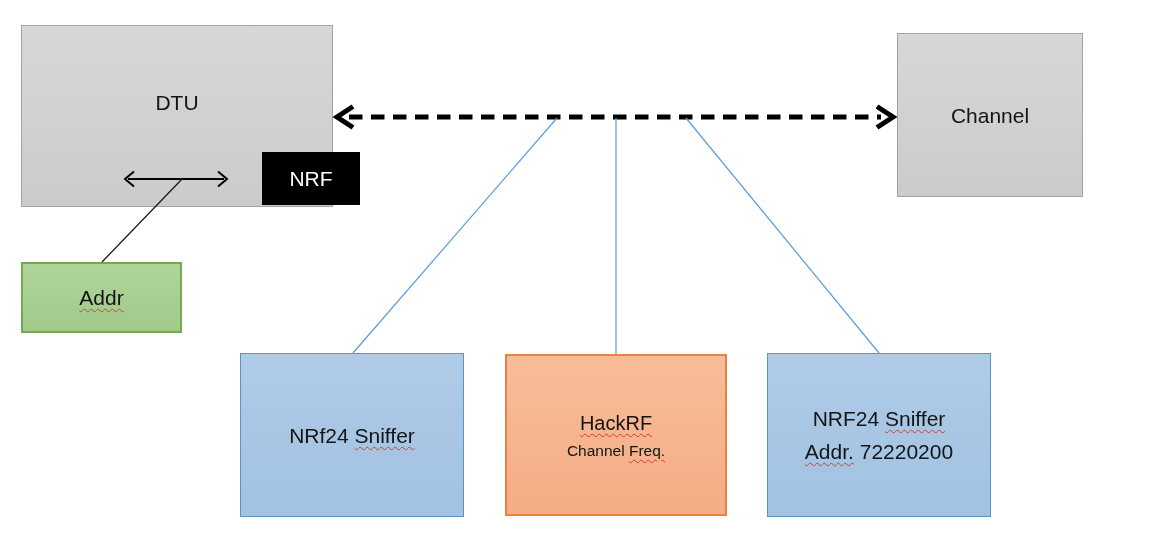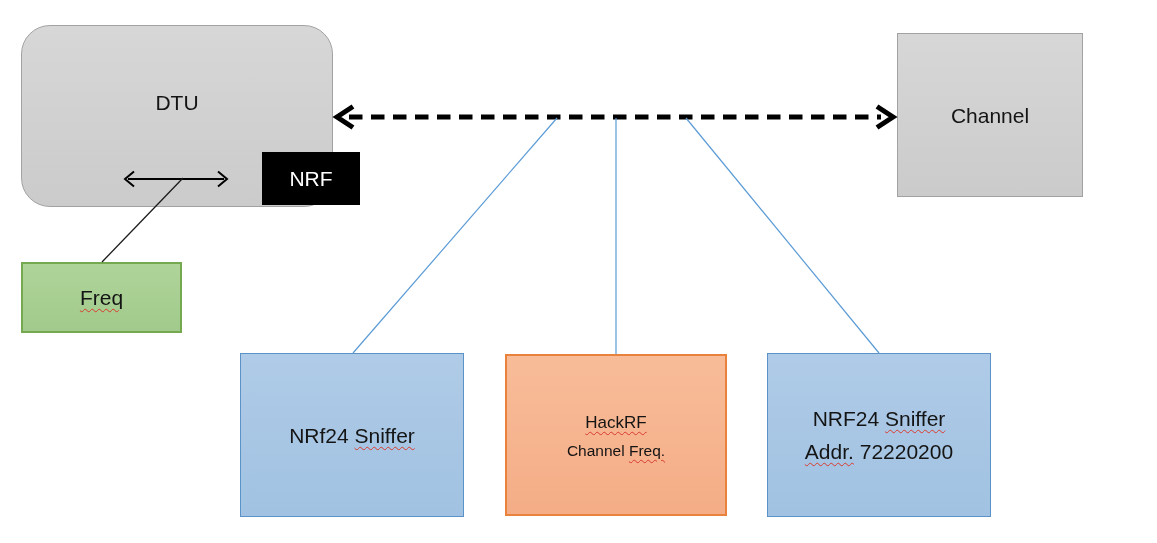--- a/index.html
+++ b/index.html
@@ -12,45 +12,45 @@
     display:flex; flex-direction:column; align-items:center; justify-content:center;
     text-align:center;
   }
   .gray   { background:linear-gradient(#d7d7d7,#cbcbcb); border:1px solid #a2a2a2; }
   .chip   { background:#000000; color:#ffffff; }
   .green  { background:linear-gradient(#afd49a,#a2ca8c); border:2px solid #74a950; }
   .blue   { background:linear-gradient(#afcbe7,#a1c2e2); border:1.5px solid #5b92c8; }
   .orange { background:linear-gradient(#f8bc99,#f4ad86); border:2px solid #e8823c; }
   .t21 { font-size:21px; line-height:33px; }
   .t15 { font-size:15.5px; line-height:25px; }
-  .title-line { font-size:17px; line-height:30px; }
+  .title-line { font-size:20px; line-height:30px; }
   .sq {
     text-decoration-line:underline; text-decoration-style:wavy;
     text-decoration-color:#d83a2e; text-decoration-thickness:1px;
     text-underline-offset:3px;
   }
   svg.overlay { position:absolute; left:0; top:0; z-index:5; pointer-events:none; }
   .box { z-index:2; }
 </style>
 </head>
 <body>
 
 <div class="canvas">
 
-  <div class="box gray t21" style="left:21px; top:25px; width:312px; height:182px; padding-bottom:28px;border-radius:29px;">
+  <div class="box gray t21" style="left:21px; top:25px; width:312px; height:182px; padding-bottom:28px;">
     <div>DTU</div>
   </div>
 
 
   <div class="box chip t21" style="left:230px; top:152px; width:98px; height:53px;margin-left:32px;">
     <div>NRF</div>
   </div>
 
   <div class="box green t21" style="left:21px; top:262px; width:161px; height:71px;">
-    <div><span class="sq">Freq</span></div>
+    <div><span class="sq">Addr</span></div>
   </div>
 
   <div class="box gray t21" style="left:897px; top:33px; width:186px; height:164px;">
     <div>Channel</div>
   </div>
 
   <div class="box blue t21" style="left:240px; top:353px; width:224px; height:164px;">
     <div><span>NRf24</span>&nbsp;<span class="sq">Sniffer</span></div>
   </div>
 

